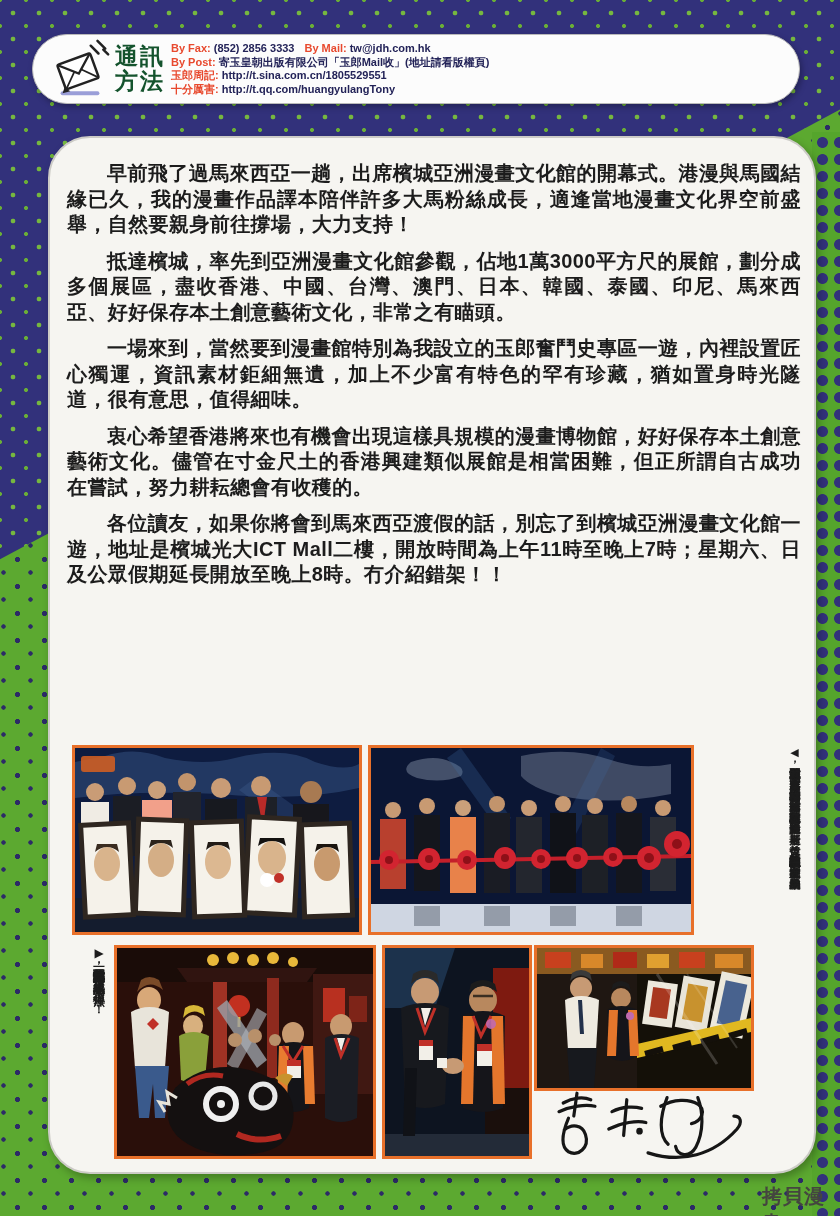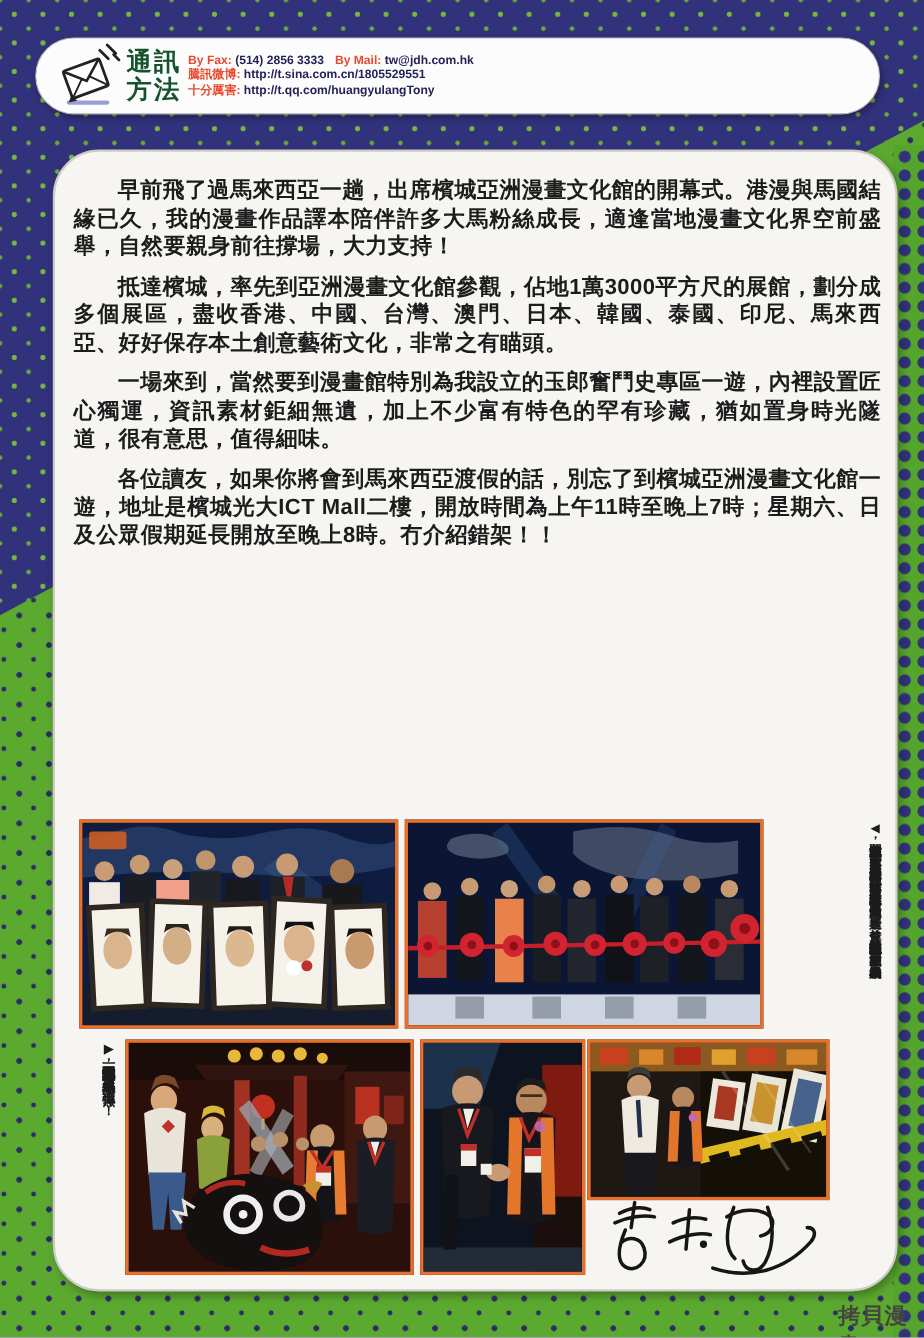--- a/index.html
+++ b/index.html
@@ -69,37 +69,41 @@
         <path d="M13 21 L31 37 L49 21" fill="none" stroke="#222" stroke-width="2.4"></path>
         <path d="M13 48 L27 34 M49 48 L35 34" fill="none" stroke="#222" stroke-width="1.8"></path>
       </g>
       <path d="M43 9 L51 17 M50 4 L58 12 M56 13 L61 18" stroke="#222" stroke-width="2.6" stroke-linecap="round"></path>
       <rect x="12" y="56" width="40" height="4" rx="2" fill="#9a9ed8"></rect>
       <path d="M16 52 l6 4 -8 2 z" fill="#222"></path>
     </svg>
     <div class="contact-heading">通訊方法</div>
     <div class="contact-list">
       <div>
-        <span class="lbl">By Fax:</span><span>(514) 2856 3333</span><span class="sp"></span><span class="lbl">By Mail:</span><span>tw@jdh.com.hk</span>
+        <span class="lbl">By Fax:</span><span>(852) 2856 3333</span><span class="sp"></span><span class="lbl">By Mail:</span><span>tw@jdh.com.hk</span>
       </div>
       <div>
-        <span class="lbl">騰訊微博:</span><span>http://t.sina.com.cn/1805529551</span>
+        <span class="lbl">By Post:</span><span>寄玉皇朝出版有限公司「玉郎Mail收」(地址請看版權頁)</span>
+      </div>
+      <div>
+        <span class="lbl">玉郎周記:</span><span>http://t.sina.com.cn/1805529551</span>
       </div>
       <div>
         <span class="lbl">十分厲害:</span><span>http://t.qq.com/huangyulangTony</span>
       </div>
     </div>
   </div>
 
   <div class="card">
 
     <div class="article">
       <p>早前飛了過馬來西亞一趟，出席檳城亞洲漫畫文化館的開幕式。港漫與馬國結緣已久，我的漫畫作品譯本陪伴許多大馬粉絲成長，適逢當地漫畫文化界空前盛舉，自然要親身前往撐場，大力支持！</p>
       <p>抵達檳城，率先到亞洲漫畫文化館參觀，佔地1萬3000平方尺的展館，劃分成多個展區，盡收香港、中國、台灣、澳門、日本、韓國、泰國、印尼、馬來西亞、好好保存本土創意藝術文化，非常之有瞄頭。</p>
       <p>一場來到，當然要到漫畫館特別為我設立的玉郎奮鬥史專區一遊，內裡設置匠心獨運，資訊素材鉅細無遺，加上不少富有特色的罕有珍藏，猶如置身時光隧道，很有意思，值得細味。</p>
+      <p>衷心希望香港將來也有機會出現這樣具規模的漫畫博物館，好好保存本土創意藝術文化。儘管在寸金尺土的香港興建類似展館是相當困難，但正所謂自古成功在嘗試，努力耕耘總會有收穫的。</p>
       <p>各位讀友，如果你將會到馬來西亞渡假的話，別忘了到檳城亞洲漫畫文化館一遊，地址是檳城光大ICT Mall二樓，開放時間為上午11時至晚上7時；星期六、日及公眾假期延長開放至晚上8時。冇介紹錯架！！</p>
     </div>
 
     <div class="photo" style="left:22px;top:607px;width:290px;height:190px;" aria-label="嘉賓手持漫畫家肖像畫合照">
       <svg viewBox="0 0 284 184" preserveAspectRatio="none">
         <rect width="284" height="184" fill="#0e1c40"></rect>
         <path d="M30 8 q30 -10 60 2 q40 8 70 0 q50 -12 80 4 q30 10 44 2 V40 q-60 14 -140 6 Q60 42 0 50 V14 Z" fill="#33507e" opacity=".55"></path>
         <path d="M180 30 l70 50 -16 12 -70 -50 z" fill="#4a6aa0" opacity=".25"></path>
         <rect x="6" y="8" width="34" height="16" rx="3" fill="#d86020" opacity=".85"></rect>
         <rect x="0" y="150" width="284" height="34" fill="#141c2e"></rect>

